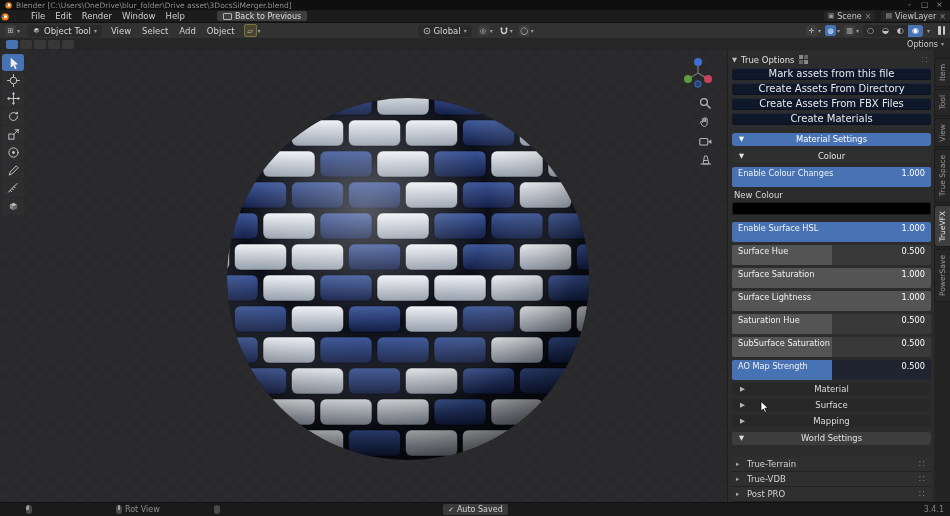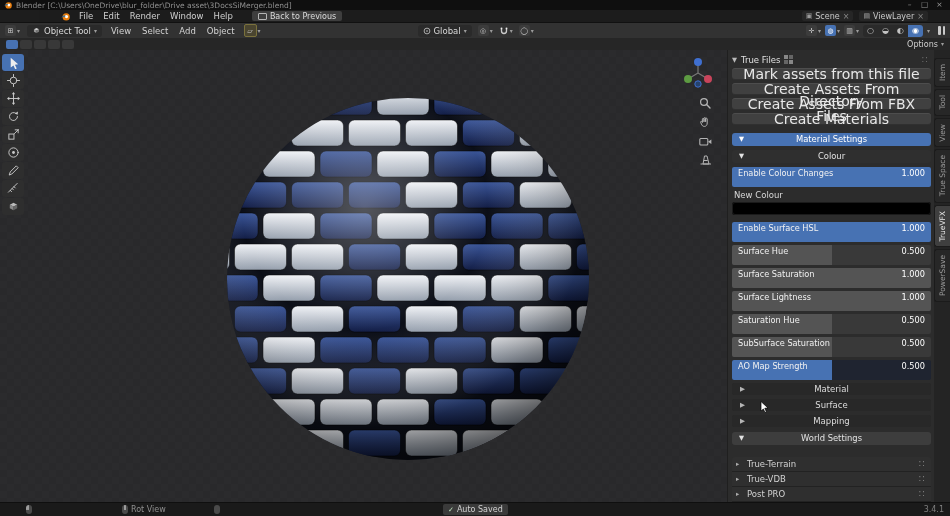--- a/index.html
+++ b/index.html
@@ -6,21 +6,21 @@
     font-family:"DejaVu Sans",sans-serif;font-size:9px;color:#d6d6d6;-webkit-font-smoothing:antialiased;}
   .app{width:950px;height:516px;display:flex;flex-direction:column;}
 
   
   .titlebar{height:10px;background:#0f0f0f;display:flex;align-items:center;padding:0 4px;gap:4px;}
   .titlebar .title{font-size:7.5px;color:#8f8f8f;white-space:nowrap;overflow:hidden;}
   .win-controls{margin-left:auto;display:flex;gap:2px;}
   .win-controls span{width:13px;text-align:center;font-size:7.5px;color:#9a9a9a;line-height:10px;}
 
   
-  .menubar{height:12px;background:#1c1c1c;display:flex;align-items:center;padding:0 22px;gap:4px;margin-left:39px;}
+  .menubar{height:12px;background:#1c1c1c;display:flex;align-items:center;padding:0 0;gap:17px;}
   .menu-item{padding:0 5px;color:#cfcfcf;font-size:8.5px;}
   .btn-back{display:flex;align-items:center;gap:3px;background:#3e3e3e;border-radius:2px;height:10px;
     padding:0 6px;margin-left:10px;color:#dcdcdc;font-size:8px;text-align:center;}
   .mini-screen{width:7px;height:5px;border:1px solid #b5b5b5;border-radius:1px;display:inline-block;}
   .top-widgets{margin-left:auto;display:flex;gap:6px;align-items:center;}
   .top-widget{display:flex;align-items:center;gap:3px;background:#262626;border-radius:2px;height:10px;padding:0 4px;
     color:#c9c9c9;font-size:8px;}
   .top-widget .wicon{color:#9a9a9a;font-size:7px;}
   .top-widget .x{color:#8a8a8a;font-size:8px;}
 
@@ -71,22 +71,22 @@
   .sidebar{width:207px;background:#2c2c2c;border-left:1px solid #1f1f1f;padding:3px 3px 0 4px;box-sizing:border-box;
     font-size:8.5px;overflow:hidden;position:relative;}
   .panel-header{height:13px;display:flex;align-items:center;gap:4px;color:#e0e0e0;margin-bottom:2px;position:relative;}
   .panel-header .tri{font-size:6.5px;color:#bbb;}
   .asset-glyph{width:9px;height:9px;background:
      linear-gradient(#888,#888) 0 0/4px 4px no-repeat,
      linear-gradient(#666,#666) 5px 0/4px 4px no-repeat,
      linear-gradient(#666,#666) 0 5px/4px 4px no-repeat,
      linear-gradient(#888,#888) 5px 5px/4px 4px no-repeat;}
   .panel-header .dots{position:absolute;right:2px;color:#777;font-size:8px;letter-spacing:1px;}
-  .asset-btn{height:12px;line-height:12px;text-align:center;background:#404040;border-radius:3px;margin-bottom:3px;
-    box-shadow:inset 0 1px 0 rgba(255,255,255,.07), inset 0 -1px 0 rgba(0,0,0,.25);color:#e8e8e8;font-size:14px;}
+  .asset-btn{height:12px;line-height:12px;text-align:center;background:#0f172a;border-radius:3px;margin-bottom:3px;
+    box-shadow:inset 0 1px 0 rgba(255,255,255,.07), inset 0 -1px 0 rgba(0,0,0,.25);color:#e8e8e8;font-size:10px;}
   .hdr{position:relative;height:13px;line-height:13px;text-align:center;border-radius:3px;margin-bottom:4px;font-size:8.4px;}
   .hdr .tri{position:absolute;left:7px;font-size:6.5px;top:0;}
   .hdr.blue{background:#4772b3;color:#fff;margin-top:8px;}
   .hdr.sub{background:#2f2f2f;color:#e2e2e2;margin:0 0 4px;}
   .hdr.gray{background:#3d3d3d;color:#e2e2e2;margin-top:5px;}
   .slider{position:relative;height:20px;border-radius:2px;margin-bottom:3px;overflow:hidden;background:#393939;font-size:8.2px;}
   .slider.blue{background:#1f2430;}
   .slider .fill{position:absolute;left:0;top:0;bottom:0;}
   .slider.gray .fill{background:#545454;}
   .slider.blue .fill{background:#4772b3;}
@@ -497,21 +497,21 @@
           <svg width="13" height="12" viewBox="0 0 13 12">
               <path d="M4 10 5.5 2h2.5L10 10z M1.5 10h10.5 M4.8 6.5h3.9" fill="none" stroke="#ccc" stroke-width="1"></path>
             </svg>
         </span>
       </div>
     </div>
 
     <aside class="sidebar">
       <div class="panel-header">
         <span class="tri">▼</span>
-        <span>True Files</span>
+        <span>True Options</span>
         <span class="asset-glyph"></span>
         <span class="dots">::</span>
       </div>
 
       <div id="asset-buttons">
           <div class="asset-btn">Mark assets from this file</div>
           <div class="asset-btn">Create Assets From Directory</div>
           <div class="asset-btn">Create Assets From FBX Files</div>
           <div class="asset-btn">Create Materials</div>
         </div>
@@ -614,21 +614,21 @@
         <div class="tab">
           <span>PowerSave</span>
         </div>
       </div>
   </div>
 
   <div class="statusbar">
     <span class="sb-item" style="left:26px">
       <span class="mouse l"></span>
     </span>
-    <span class="sb-item" style="left:122px">
+    <span class="sb-item" style="left:116px">
       <span class="mouse m"></span>
       <span>Rot View</span>
     </span>
     <span class="sb-item" style="left:214px">
       <span class="mouse"></span>
     </span>
     <span class="autosave">
       <span class="chk">✓</span>
       <span>Auto Saved</span>
     </span>

